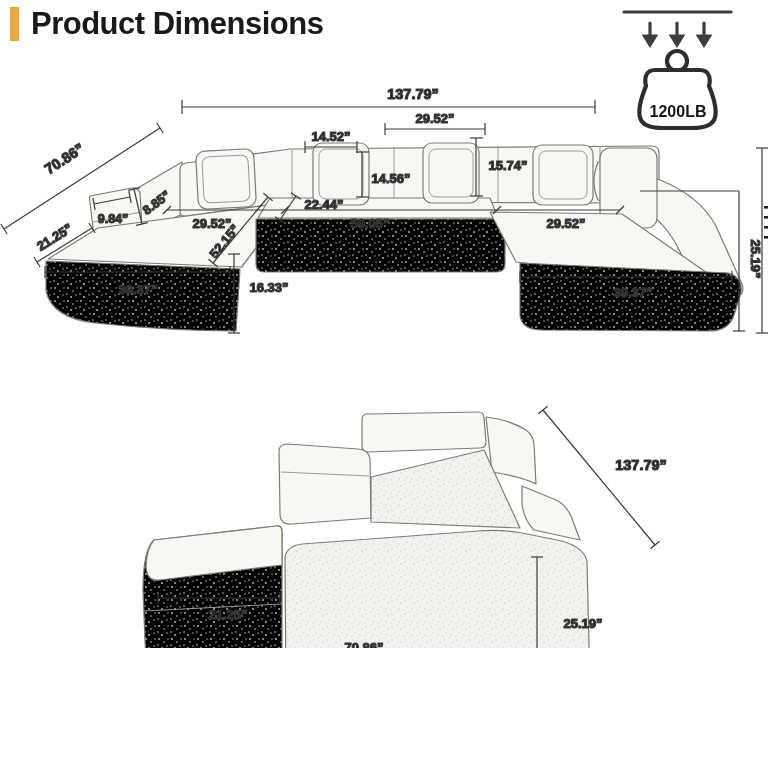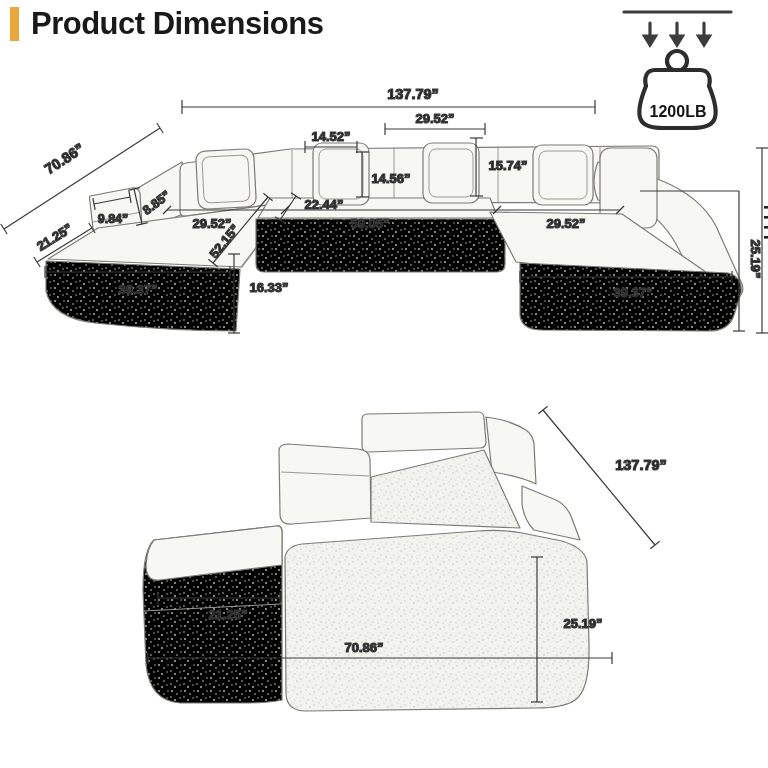--- a/index.html
+++ b/index.html
@@ -1,17 +1,17 @@
 <!DOCTYPE html>
 <html style="--accent: #E9A83C;"><head>
 <meta charset="utf-8">
 <style>
   :root { --accent:#E9A83C; }
   html,body{margin:0;padding:0;background:#ffffff;}
-  .page{position:relative;width:768px;height:768px;background:#fff;overflow:hidden;
+  .page{position:relative;width:768px;height:648px;background:#fff;overflow:hidden;
         font-family:"Liberation Sans",sans-serif;}
   .hdr{position:absolute;top:6px;left:10px;display:flex;align-items:center;gap:12px;}
   .hdr .bar{width:9px;height:34px;background:var(--accent);}
   .hdr h1{margin:0;font-size:31px;font-weight:700;letter-spacing:-0.5px;color:#191919;}
   .ftr{position:absolute;left:0;right:0;bottom:8px;text-align:center;
        font-size:27px;font-weight:700;letter-spacing:-0.6px;color:#0f0f0f;}
   svg{position:absolute;left:0;top:0;}
   .out{fill:#f7f7f4;stroke:#7d7b74;stroke-width:1.2;stroke-linejoin:round;}
   .spk{fill:url(#spk);stroke:#7d7b74;stroke-width:1.2;stroke-linejoin:round;}
   .spk2{fill:url(#spk2);stroke:#7d7b74;stroke-width:1.2;stroke-linejoin:round;}

